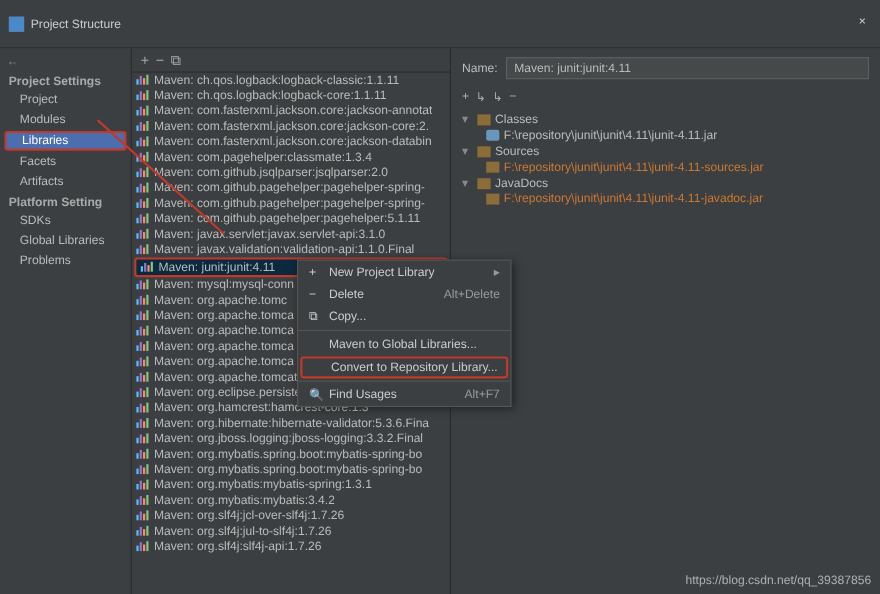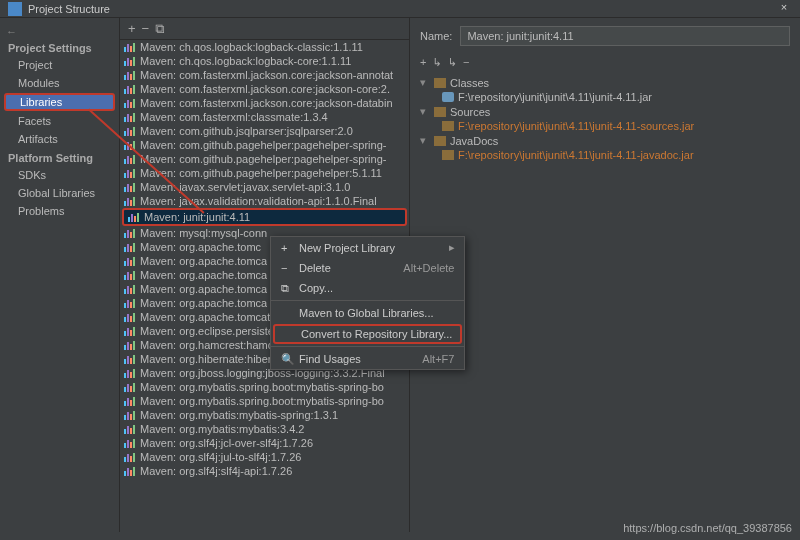--- a/index.html
+++ b/index.html
@@ -1,31 +1,31 @@
 <!DOCTYPE html>
 <html><head>
 <meta charset="utf-8">
 <style>
 *{margin:0;padding:0;box-sizing:border-box;font-family:"Segoe UI",Arial,sans-serif;font-size:11px;user-select:none}
 body{background:#3c3f41;color:#bbb;width:800px;height:540px;overflow:hidden;position:relative}
-.titlebar{height:18px;background:#3c3f41;display:flex;align-items:center;padding:0 8px;border-bottom:1px solid #2b2b2b}
+.titlebar{height:44px;background:#3c3f41;display:flex;align-items:center;padding:0 8px;border-bottom:1px solid #2b2b2b}
 .titlebar .icon{width:14px;height:14px;background:#4a88c7;margin-right:6px}
 .titlebar .title{flex:1;color:#ccc}
 .titlebar .close{width:16px;height:16px;color:#ccc;text-align:center;cursor:pointer}
 .main{display:flex;height:514px}
 .sidebar{width:120px;background:#3c3f41;border-right:1px solid #2b2b2b;padding-top:4px}
 .sidebar .arrow{color:#888;padding:2px 6px}
 .sidebar .section{color:#aaa;font-weight:bold;padding:4px 8px 2px;font-size:11px}
 .sidebar .item{padding:3px 8px 3px 18px;color:#bbb;cursor:pointer}
 .sidebar .item.selected{background:#4b6eaf;color:#fff;border:2px solid #c0392b;border-radius:3px;margin:1px 4px;padding:1px 18px 1px 14px}
 .center{width:290px;background:#3c3f41;border-right:1px solid #2b2b2b;display:flex;flex-direction:column}
 .toolbar{height:22px;display:flex;align-items:center;gap:6px;padding:0 8px;border-bottom:1px solid #2b2b2b}
 .toolbar span{color:#aaa;cursor:pointer;font-size:13px}
 .liblist{flex:1;overflow:hidden}
-.librow{display:flex;align-items:center;padding:1px 4px;gap:4px;white-space:nowrap;overflow:hidden}
+.librow{display:flex;align-items:flex-start;padding:1px 4px;gap:4px;white-space:nowrap;overflow:hidden}
 .librow.sel{background:#0d293e;border:2px solid #c0392b;border-radius:3px;margin:0 2px}
 .libicon{display:inline-flex;gap:1px;width:12px;height:10px;align-items:flex-end;flex-shrink:0}
 .libicon i{width:2px;background:#4fc3f7}
 .libicon i:nth-child(1){height:5px}
 .libicon i:nth-child(2){height:8px;background:#9575cd}
 .libicon i:nth-child(3){height:6px;background:#ff8a65}
 .libicon i:nth-child(4){height:9px;background:#81c784}
 .libtext{color:#bbb;overflow:hidden;text-overflow:ellipsis}
 .right{flex:1;background:#3c3f41;padding:8px 10px;position:relative}
 .namerow{display:flex;align-items:center;gap:8px;margin-bottom:10px}
@@ -129,21 +129,21 @@
           </span>
           <span class="libtext">Maven: com.fasterxml.jackson.core:jackson-databin</span>
         </div>
         <div class="librow">
           <span class="libicon">
             <i></i>
             <i></i>
             <i></i>
             <i></i>
           </span>
-          <span class="libtext">Maven: com.fasterxml:classmate:1.3.4</span>
+          <span class="libtext">Maven: com.pagehelper:classmate:1.3.4</span>
         </div>
         <div class="librow">
           <span class="libicon">
             <i></i>
             <i></i>
             <i></i>
             <i></i>
           </span>
           <span class="libtext">Maven: com.github.jsqlparser:jsqlparser:2.0</span>
         </div>

